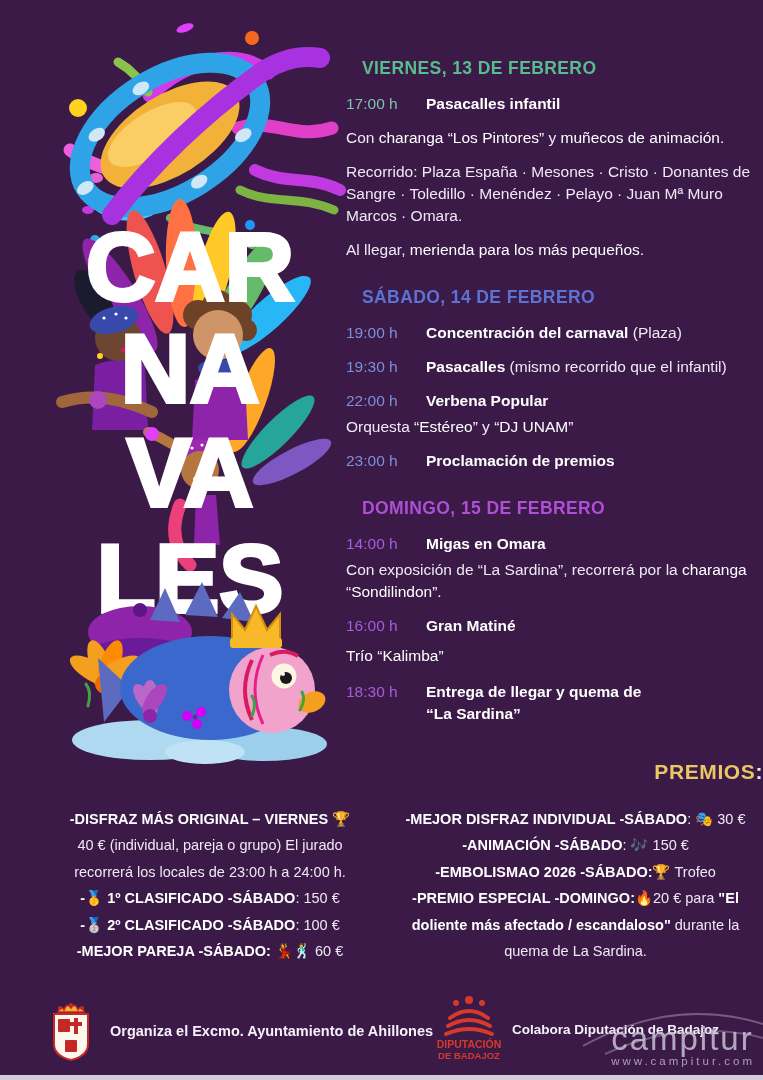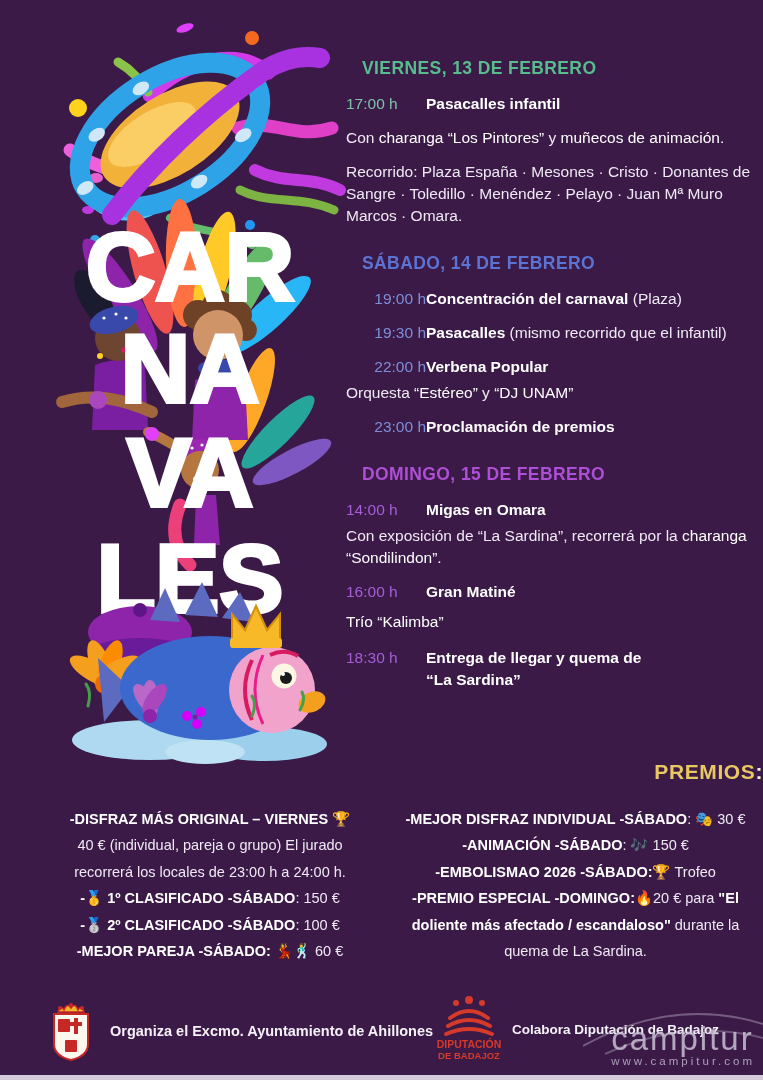--- a/index.html
+++ b/index.html
@@ -13,21 +13,21 @@
   
   .schedule{position:absolute;left:346px;top:56px;width:412px;font-size:15.5px;line-height:1.42;}
   .dayh{font-weight:bold;font-size:17.5px;letter-spacing:.4px;margin:0 0 12px 16px;}
   .dayh.v{color:var(--viernes,#57bd8d);}
   .dayh.s{color:var(--sabado,#5d73d4);}
   .dayh.d{color:var(--domingo,#ae4fd6);}
   .mt-lg{margin-top:24px;}
   .evrow{display:flex;margin-bottom:12px;}
   .time{flex:none;width:80px;}
   .time.v{color:var(--viernes-time,#7fc3a9);}
-  .time.s{color:var(--sabado-time,#7d8fd9);text-align:right;}
+  .time.s{color:var(--sabado-time,#7d8fd9);}
   .time.d{color:var(--domingo-time,#a55ed6);}
   .etitle{font-weight:bold;color:#ffffff;}
   .sfx{font-weight:normal;color:var(--text,#efe9f4);}
   .para{margin:0 0 12px 0;}
   .b{font-weight:normal;color:#ffffff;}
   
   .premios-h{position:absolute;top:760px;left:0;right:0;text-align:right;
     font-size:21px;font-weight:bold;letter-spacing:.6px;color:var(--gold,#e9c763);}
   .premios-h .colon{color:#f3ecd9;}
   .prizes{position:absolute;top:806px;left:36px;right:6px;display:flex;}
@@ -195,20 +195,21 @@
 
   <div class="schedule">
 
     <div class="dayh v">VIERNES, 13 DE FEBRERO</div>
     <div class="evrow">
       <span class="time v">17:00 h</span>
       <span class="etitle">Pasacalles infantil</span>
     </div>
     <p class="para"><span>Con </span><span class="b">charanga “Los Pintores”</span><span> y  </span><span class="b">muñecos de animación.</span></p>
     <p class="para">Recorrido: Plaza España · Mesones · Cristo · Donantes de Sangre · Toledillo · Menéndez · Pelayo · Juan Mª Muro Marcos · Omara.</p>
+    <p class="para"><span>Al llegar, </span><span class="b">merienda para los más pequeños.</span></p>
 
     <div class="dayh s mt-lg">SÁBADO, 14 DE FEBRERO</div>
     <div class="evrow">
       <span class="time s">19:00 h</span>
       <span class="etitle"><span>Concentración del carnaval</span><span class="sfx"> (Plaza)</span></span>
     </div>
     <div class="evrow">
       <span class="time s">19:30 h</span>
       <span class="etitle"><span>Pasacalles</span><span class="sfx"> (mismo recorrido que el infantil)</span></span>
     </div>

